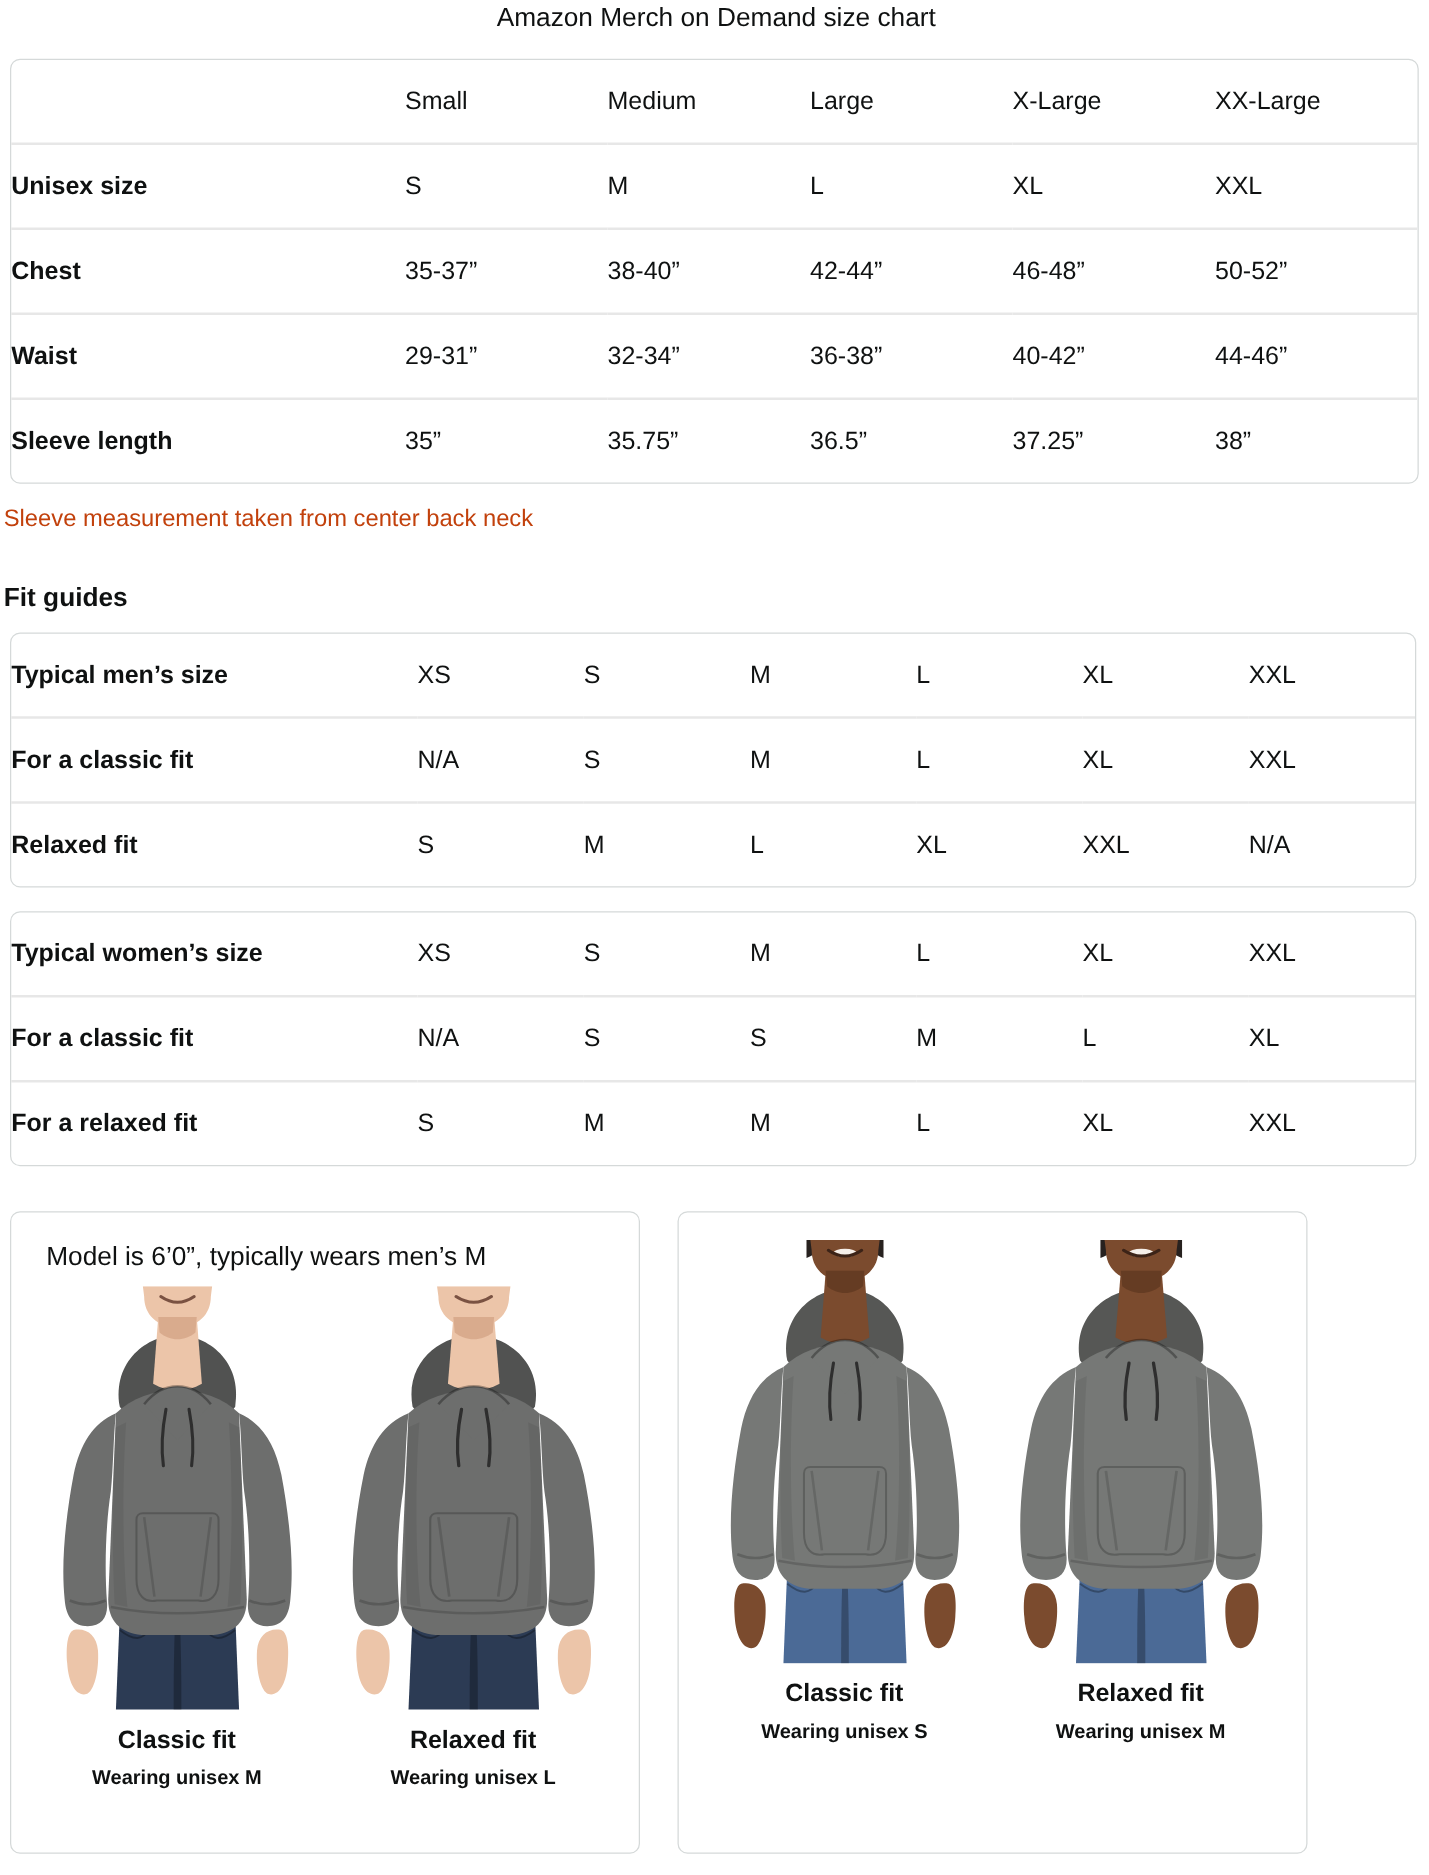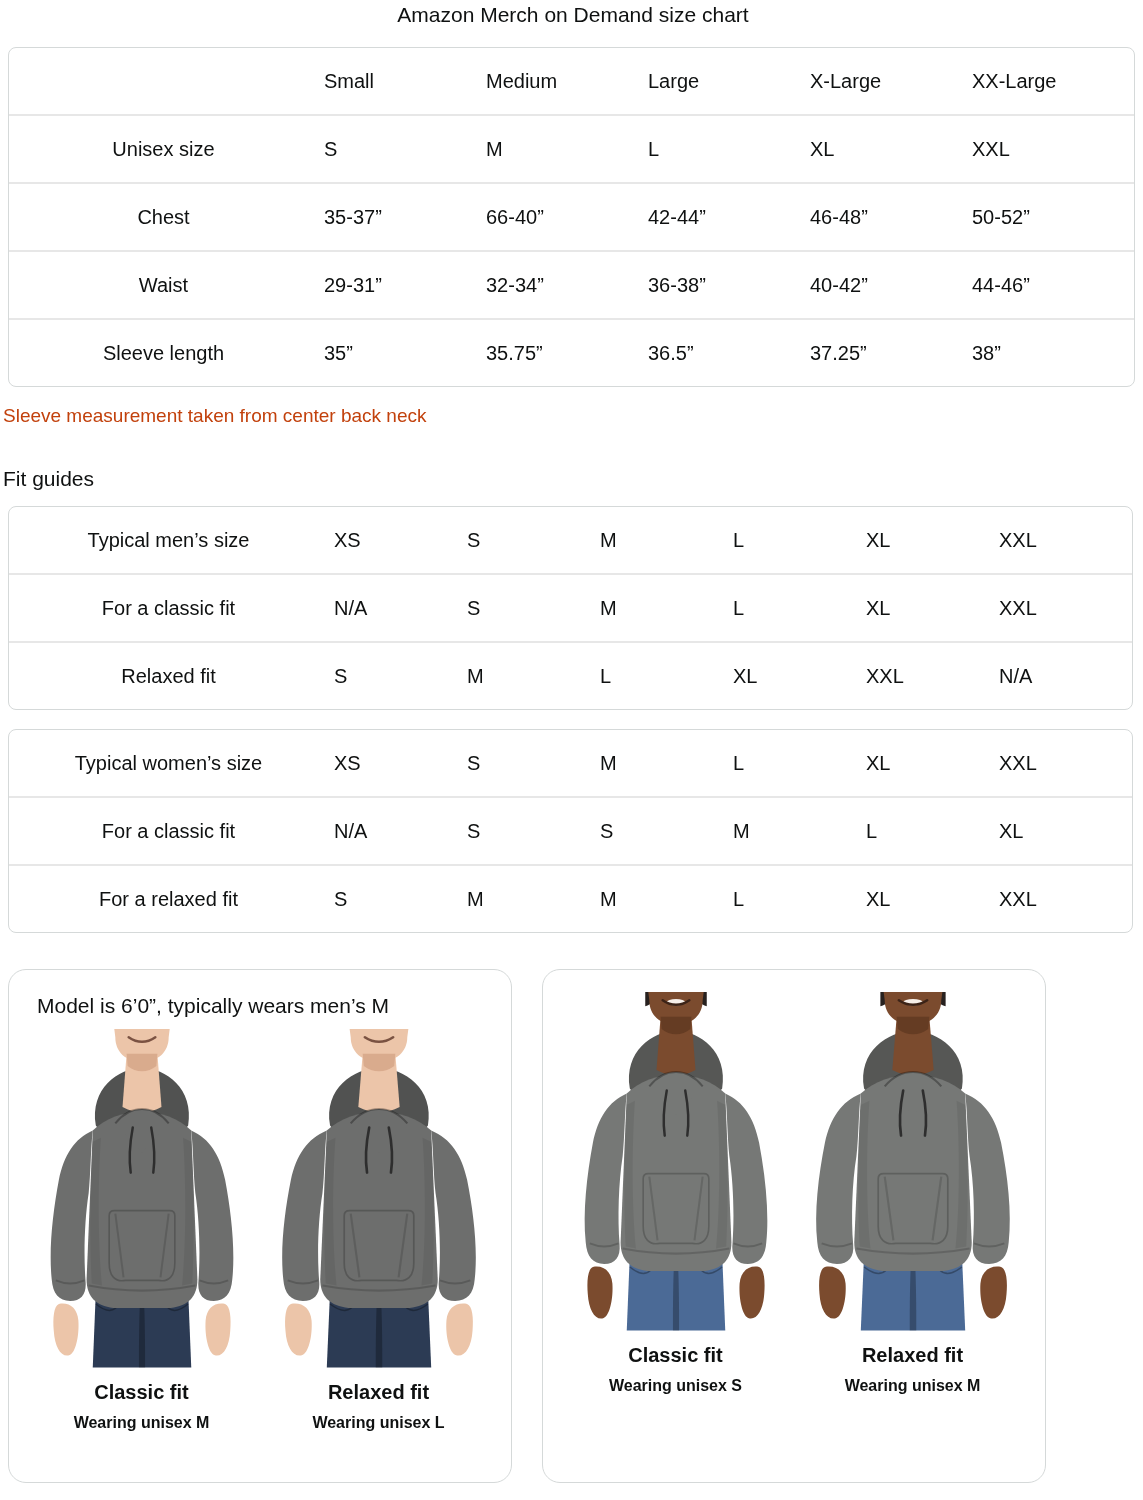--- a/index.html
+++ b/index.html
@@ -8,53 +8,53 @@
     color:#0f1111;
     -webkit-font-smoothing:antialiased;
   }
   .page{width:1143px;height:1500px;position:relative;overflow:hidden;background:#fff;}
 
   h1.page-title{
     font-size:21px;font-weight:400;line-height:26px;
     margin:2px 0 0 3px;color:#0f1111;text-align:center;
   }
   h2.section-heading{
-    font-size:21px;font-weight:400;line-height:26px;
+    font-size:21px;font-weight:700;line-height:26px;
     margin:38px 0 0 3px;color:#0f1111;
   }
   p.note{
     font-size:19px;font-weight:400;line-height:24px;
     margin:17px 0 0 3px;color:#c2410c;
   }
 
   table.panel{
     border:1px solid #d5d9d9;border-radius:8px;
     border-collapse:separate;border-spacing:0;
     width:989px;margin:19px 8px 0 8px;
     table-layout:fixed;background:#fff;
   }
   table.panel td{
     font-size:20px;line-height:26px;color:#0f1111;
     padding:20px 6px 20px 0;vertical-align:middle;
     white-space:nowrap;overflow:hidden;
   }
   table.panel tr + tr td{border-top:2px solid #e7e7e7;}
   td.rowlabel,td.corner{padding-left:26px;}
-  td.rowlabel{font-weight:400;text-align:center;}
+  td.rowlabel{font-weight:700;}
 
   .size-table col.c-label{width:315px;}
   .size-table col.c-size{width:162px;}
   .fit-table col.c-label{width:325px;}
   .fit-table col.c-size{width:133px;}
   table.fit-first{margin-top:14px;}
   table.fit-second{}
 
   .cards{display:flex;gap:30px;margin:36px 8px 0 8px;}
   .model-card{
-    border:1px solid #d5d9d9;border-radius:18px;background:#fff;
+    border:1px solid #d5d9d9;border-radius:8px;background:#fff;
     width:504px;box-sizing:border-box;
     padding:22px 14px 24px 14px;min-height:514px;
   }
   .card-title{
     font-size:21px;font-weight:400;line-height:27px;
     margin:0 0 10px 14px;color:#0f1111;
   }
   .figures{display:flex;justify-content:flex-end;align-items:flex-end;}
   .figure{display:flex;flex-direction:column;align-items:center;width:250px;}
   .figure svg{width:236px;height:auto;display:block;}
@@ -152,21 +152,21 @@
         <td class="rowlabel">Unisex size</td>
         <td>S</td>
         <td>M</td>
         <td>L</td>
         <td>XL</td>
         <td>XXL</td>
       </tr>
       <tr>
         <td class="rowlabel">Chest</td>
         <td>35-37”</td>
-        <td>66-40”</td>
+        <td>38-40”</td>
         <td>42-44”</td>
         <td>46-48”</td>
         <td>50-52”</td>
       </tr>
       <tr>
         <td class="rowlabel">Waist</td>
         <td>29-31”</td>
         <td>32-34”</td>
         <td>36-38”</td>
         <td>40-42”</td>

